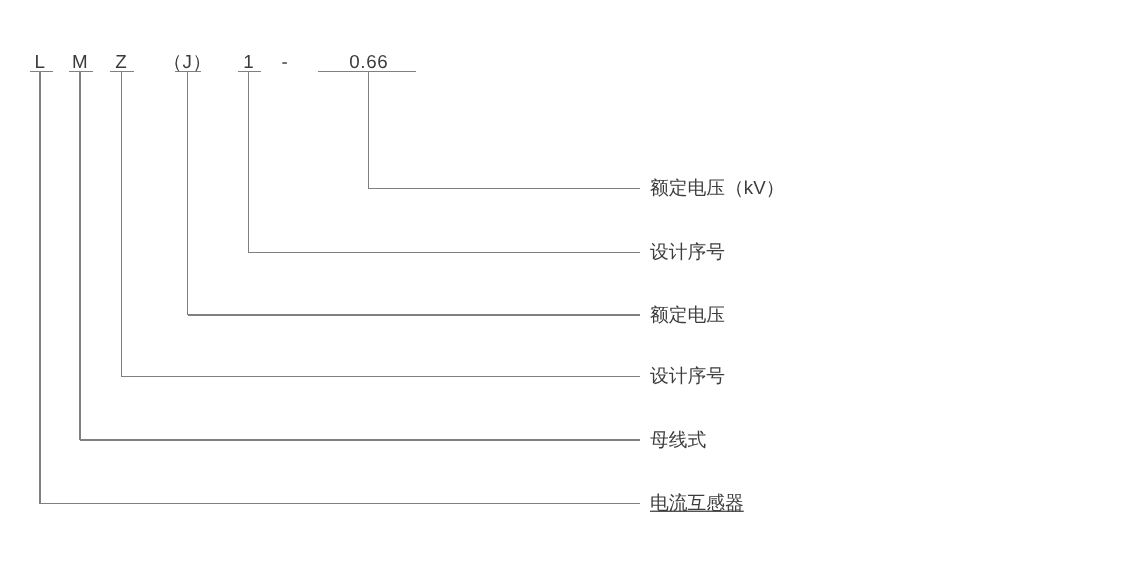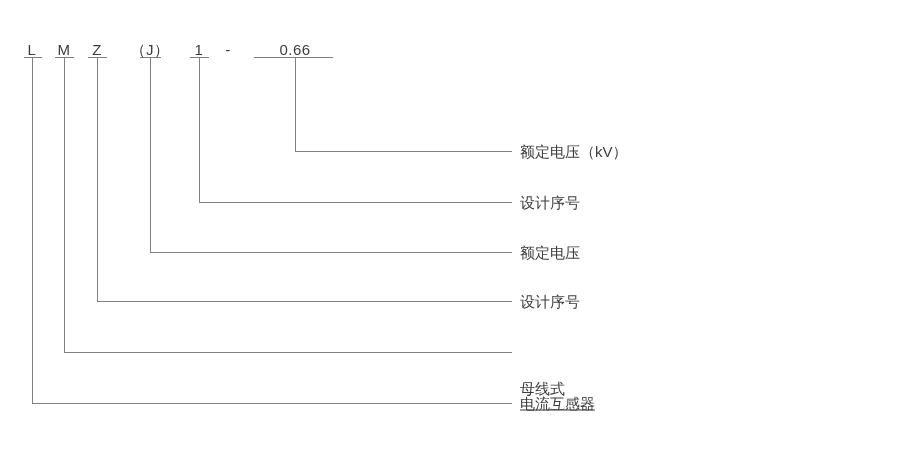--- a/index.html
+++ b/index.html
@@ -80,17 +80,17 @@
       <div class="code-token" style="left: 150px; top: 42px;">（J）</div>
       <div class="code-token" style="left: 199px; top: 42px;">1</div>
       <div class="code-token" style="left: 228px; top: 42px;">-</div>
       <div class="code-token" style="left: 295px; top: 42px; text-align: right;">0.66</div>
     </div>
   <div id="desc-label-layer">
       <div class="desc-label" style="left: 520px; top: 151px;">额定电压（kV）</div>
       <div class="desc-label" style="left: 520px; top: 202px; text-align: center;">设计序号</div>
       <div class="desc-label" style="left: 520px; top: 252px;">额定电压</div>
       <div class="desc-label" style="left: 520px; top: 301px;">设计序号</div>
-      <div class="desc-label" style="left: 520px; top: 352px; margin-top: 36px;">母线式</div>
+      <div class="desc-label" style="left: 520px; top: 352px;">母线式</div>
       <div class="desc-label" style="left: 520px; top: 403px; text-decoration: underline;">电流互感器</div>
     </div>
 
 </div>
 
 </body></html>

